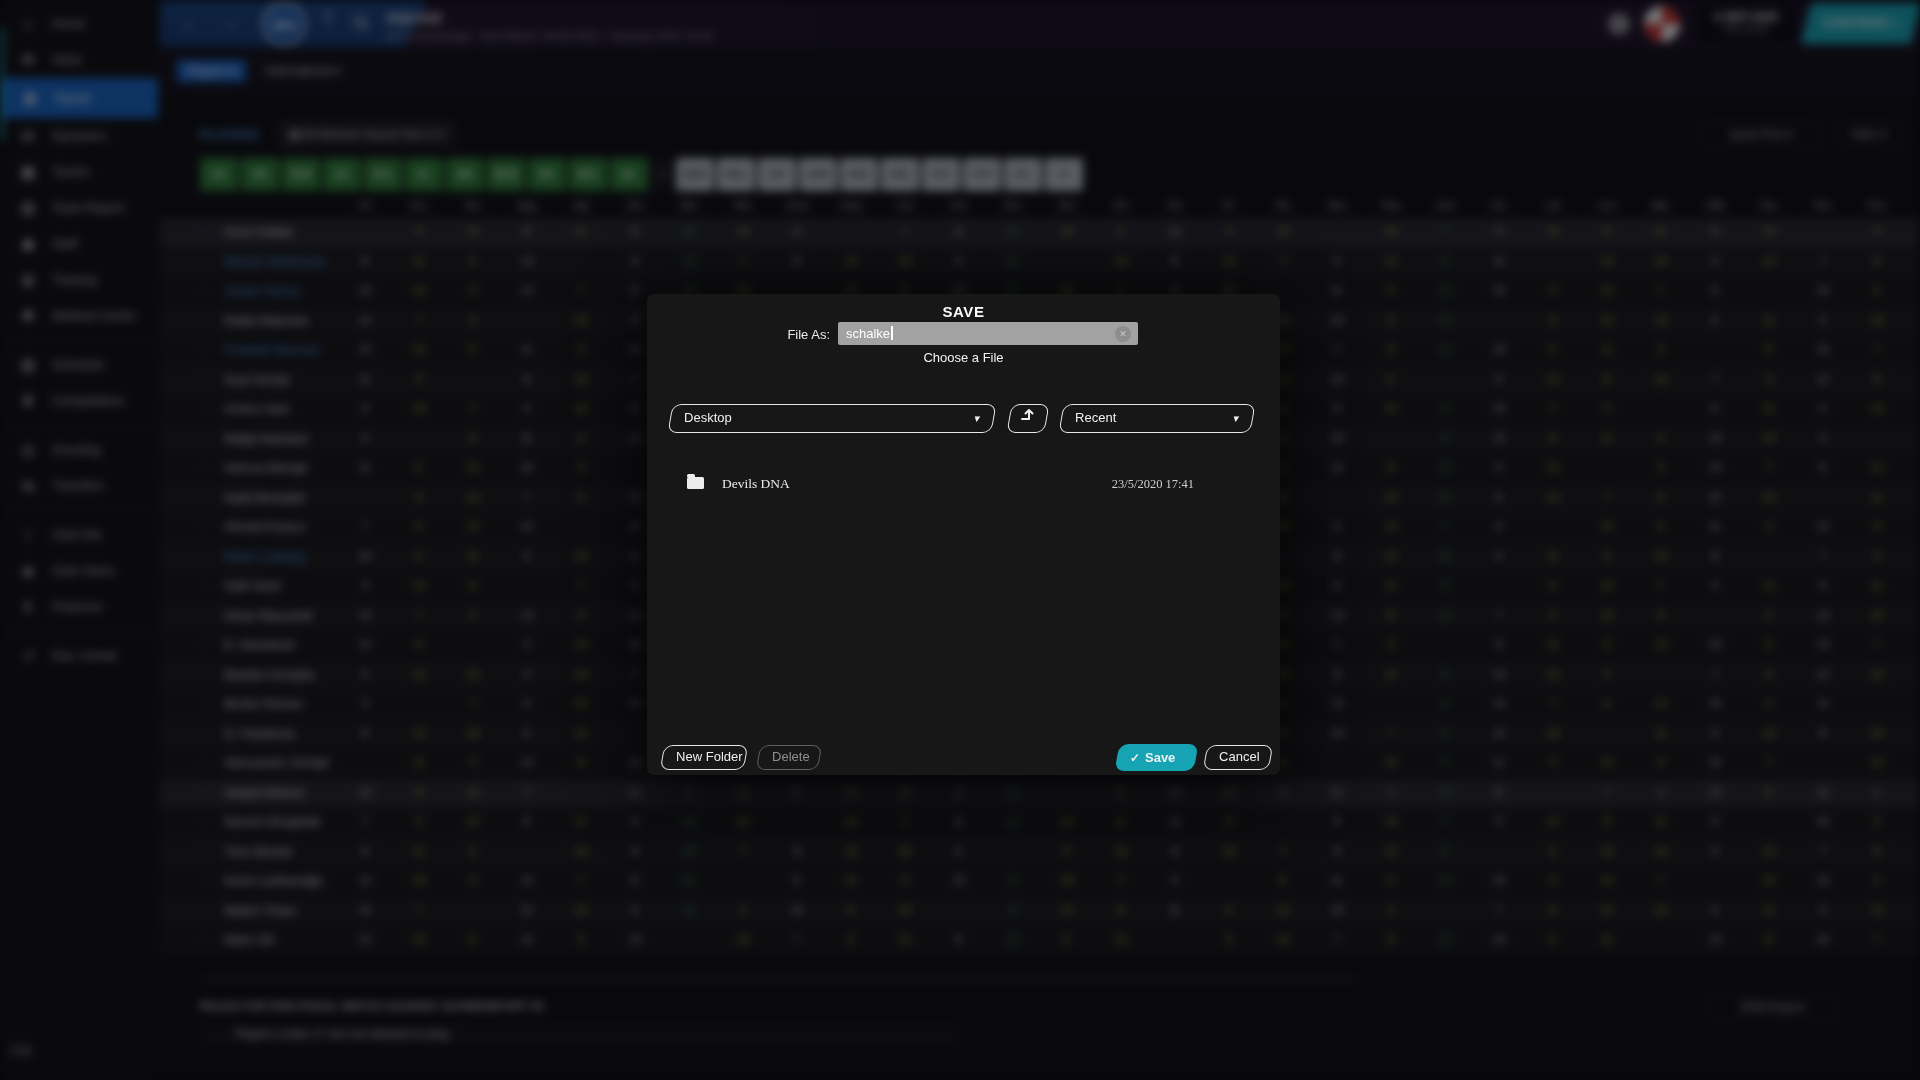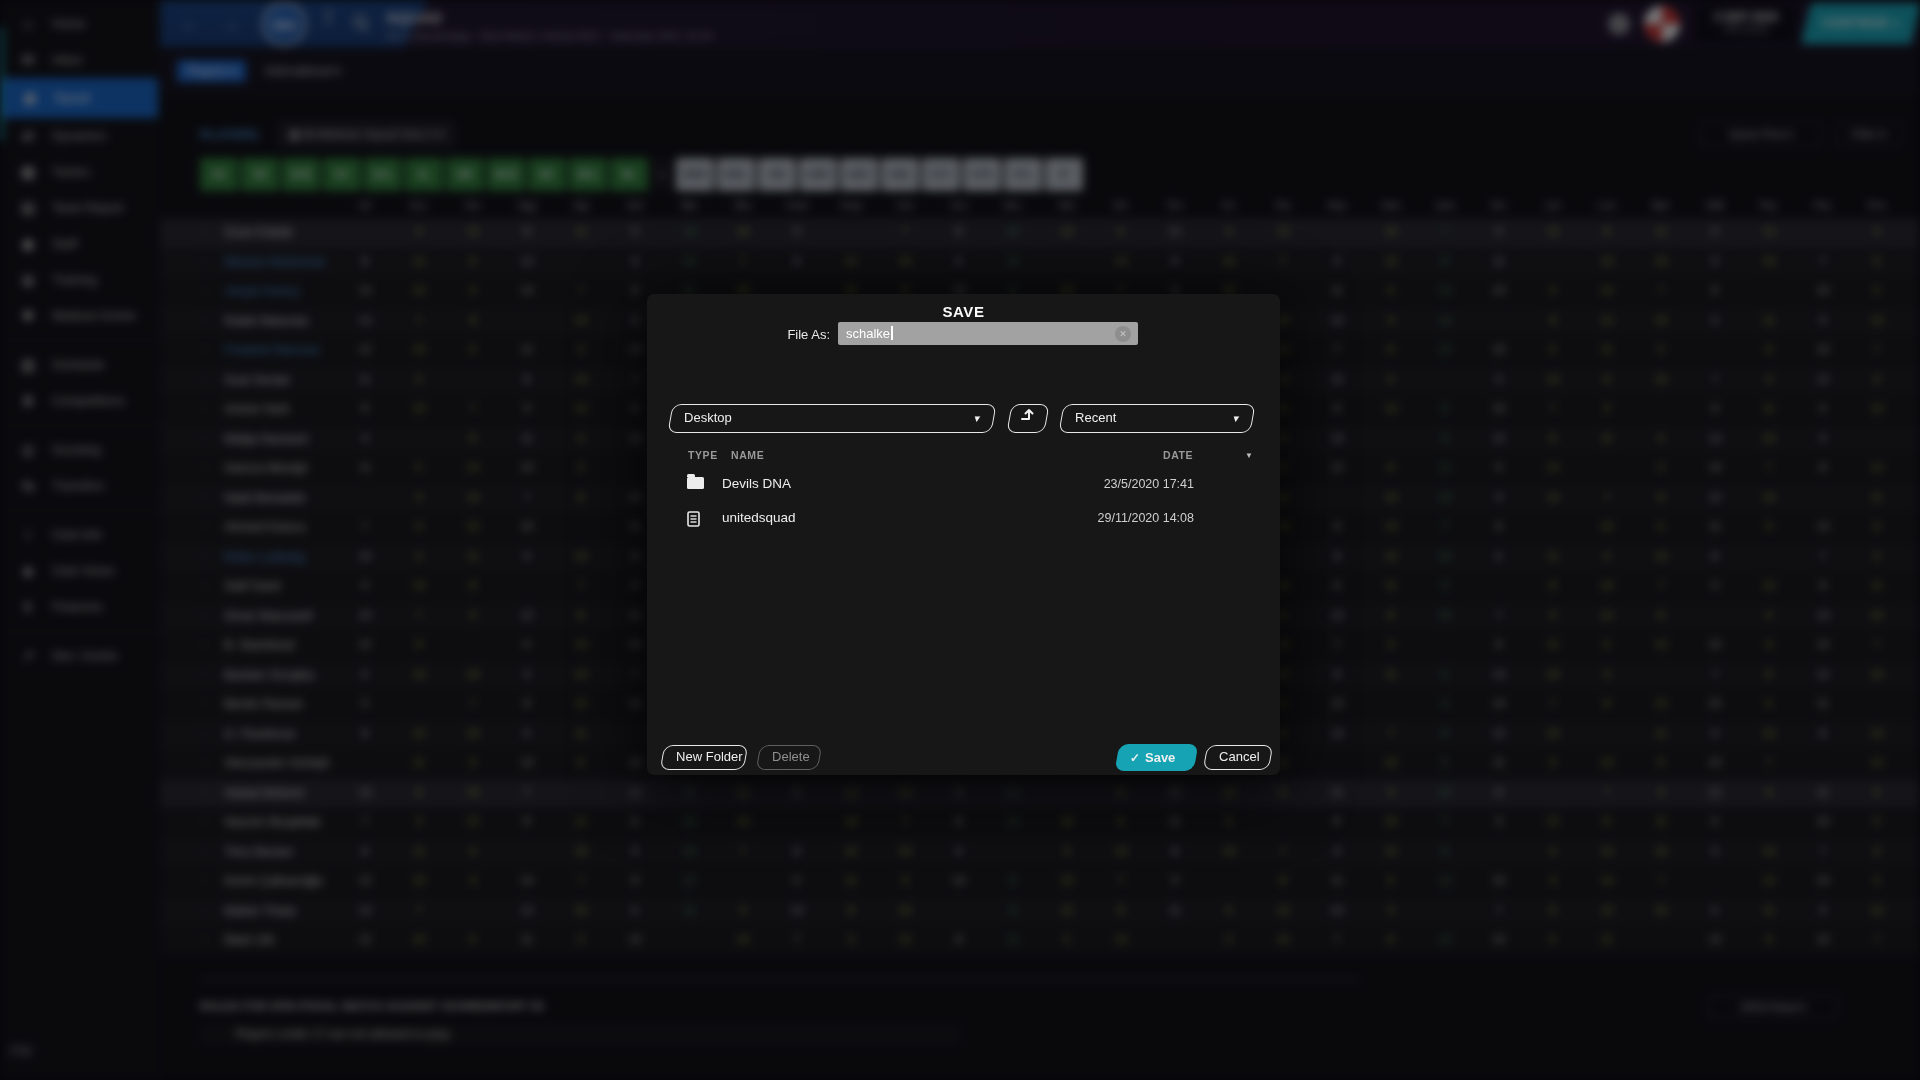--- a/index.html
+++ b/index.html
@@ -97,21 +97,21 @@
   .fmbtn .in{transform:skewX(10deg);color:#f0f0f0;font-size:13px;line-height:26px;padding:0 13px;white-space:nowrap;}
   #dd-location{left:23px;top:110px;width:324px;}
   #dd-location .chev,#dd-sort .chev{position:absolute;right:13px;top:0px;color:#f0f0f0;font-size:11px;line-height:26px;}
   #up-btn{left:362px;top:110px;width:38px;}
   #up-btn .in{padding:0;text-align:center;}
   #dd-sort{left:414px;top:110px;width:192px;}
   #list-head{position:absolute;left:0;top:155px;width:100%;height:16px;color:#9a9a9a;font-size:10.5px;
     font-weight:bold;letter-spacing:.6px;}
   #lh-type{position:absolute;left:41px;} #lh-name{position:absolute;left:84px;}
   #lh-date{position:absolute;left:516px;} #lh-caret{position:absolute;left:598px;top:2px;font-size:8px;color:#bdbdbd;}
-  #file-rows{position:absolute;left:0;top:174px;width:100%;}
+  #file-rows{position:absolute;left:0;top:174px;width:100%;font-family:Liberation Serif, serif;}
   .frow{position:relative;height:34px;}
   .frow .ficon{position:absolute;left:40px;top:9px;}
   .frow .fname{position:absolute;left:75px;top:8px;color:#ededed;font-size:13.5px;}
   .frow .fdate{position:absolute;right:86px;top:9px;color:#cfcfcf;font-size:12.5px;}
   .btnrow .fmbtn{height:25px;}
   .btnrow .fmbtn .in{line-height:22px;font-size:13px;}
   #btn-newfolder{left:15px;top:451px;width:84px;}
   #btn-delete{left:111px;top:451px;width:62px;border-color:#5f5f5f;}
   #btn-delete .in{color:#8f8f8f;}
   #btn-save{left:470px;top:450px;width:79px;height:27px;background:#16a4b4;border:none;}
@@ -1051,60 +1051,45 @@
 
   <div id="overlay"></div>
 
   <div id="dialog">
     <div id="dlg-title">SAVE</div>
     <div id="saveas-label">File As:</div>
     <div id="filename-input">
       <span>schalke</span><span class="cursor"></span>
       <span id="clear-icon">✕</span>
     </div>
+    <div id="choose-file">Choose a File</div>
 
     <div class="fmbtn" id="dd-location">
       <div class="in">Desktop</div>
       <div class="chev">▾</div>
     </div>
     <div class="fmbtn" id="up-btn">
       <div class="in">
         <svg width="18" height="18" viewBox="0 0 18 18">
             <path d="M3 14 H10 M10 14 V5 M10 5 L6.5 8.5 M10 5 L13.5 8.5" stroke="#f0f0f0" stroke-width="2" fill="none" stroke-linecap="round"></path>
           </svg>
       </div>
     </div>
     <div class="fmbtn" id="dd-sort">
       <div class="in">Recent</div>
       <div class="chev">▾</div>
     </div>
 
-    <div id="list-head">
-      <span id="lh-type">TYPE</span>
-      <span id="lh-name">NAME</span>
-      <span id="lh-date">DATE</span>
-      <span id="lh-caret">▼</span>
-    </div>
     <div id="file-rows">
         <div class="frow">
           <div class="ficon">
             <div class="folder-glyph"></div>
           </div>
           <span class="fname">Devils DNA</span>
           <span class="fdate">23/5/2020 17:41</span>
-        </div>
-        <div class="frow">
-          <div class="ficon"><svg width="13" height="16" viewBox="0 0 13 16">
-              <rect x="1" y="1" width="11" height="14" rx="1.5" fill="none" stroke="#e8e8e8" stroke-width="1.6"></rect>
-              <line x1="3.5" y1="5" x2="9.5" y2="5" stroke="#e8e8e8" stroke-width="1.4"></line>
-              <line x1="3.5" y1="8" x2="9.5" y2="8" stroke="#e8e8e8" stroke-width="1.4"></line>
-              <line x1="3.5" y1="11" x2="9.5" y2="11" stroke="#e8e8e8" stroke-width="1.4"></line>
-            </svg></div>
-          <span class="fname">unitedsquad</span>
-          <span class="fdate">29/11/2020 14:08</span>
         </div>
       </div>
 
     <div class="btnrow">
       <div class="fmbtn" id="btn-newfolder">
         <div class="in">New Folder</div>
       </div>
       <div class="fmbtn" id="btn-delete">
         <div class="in">Delete</div>
       </div>

